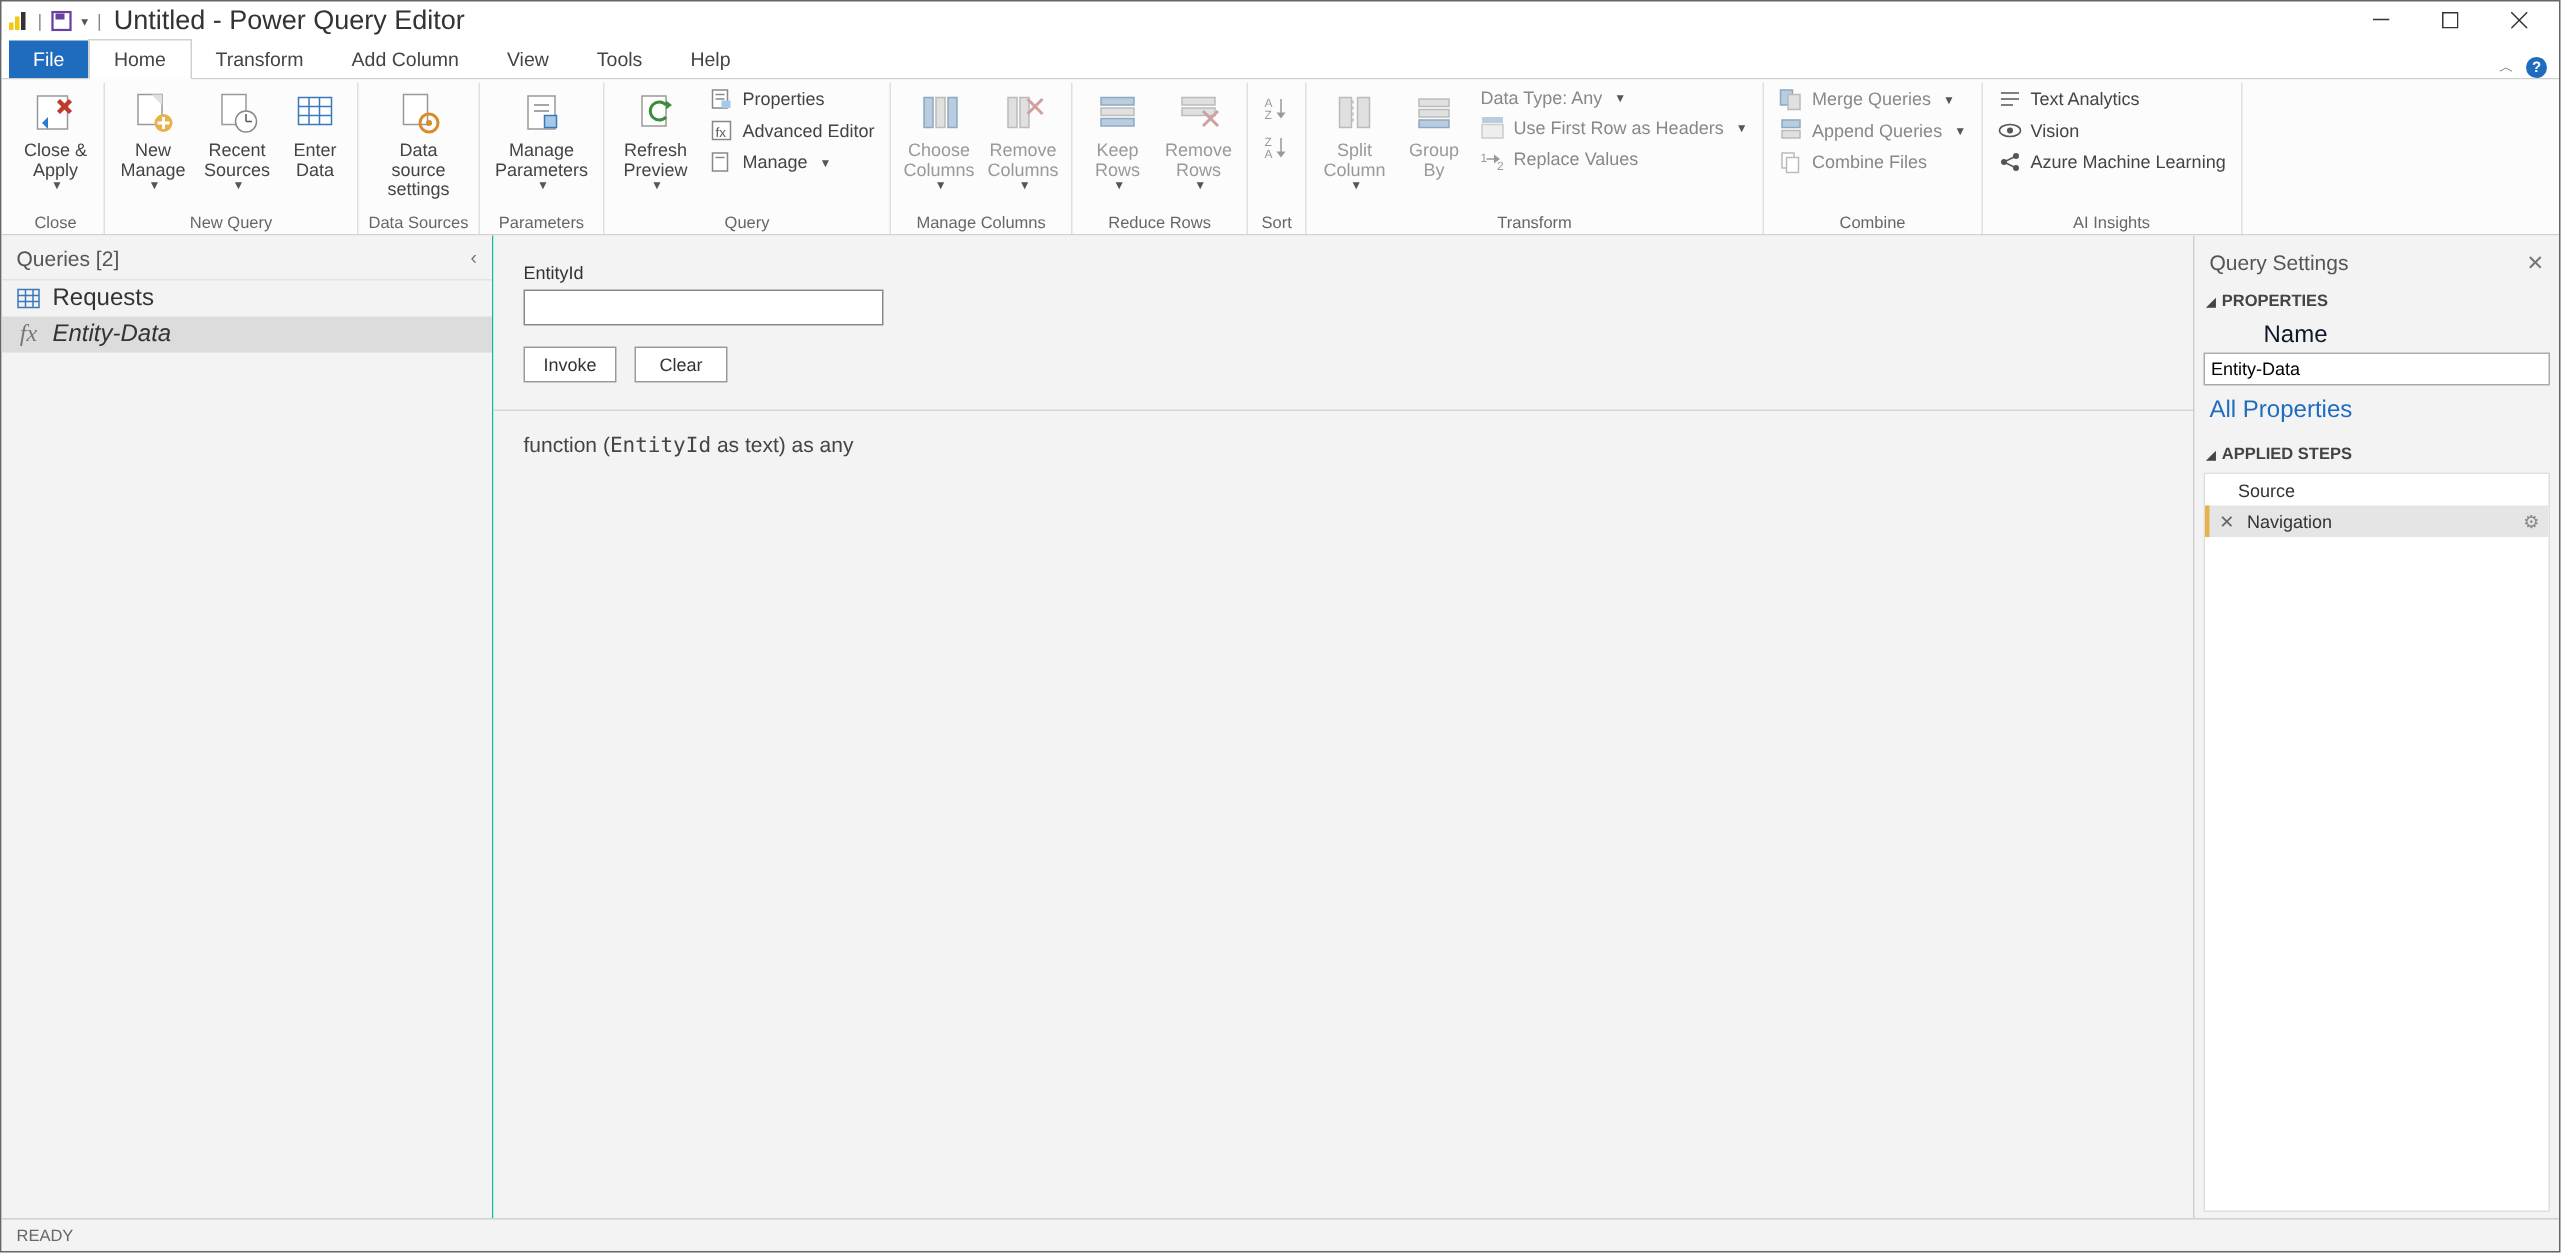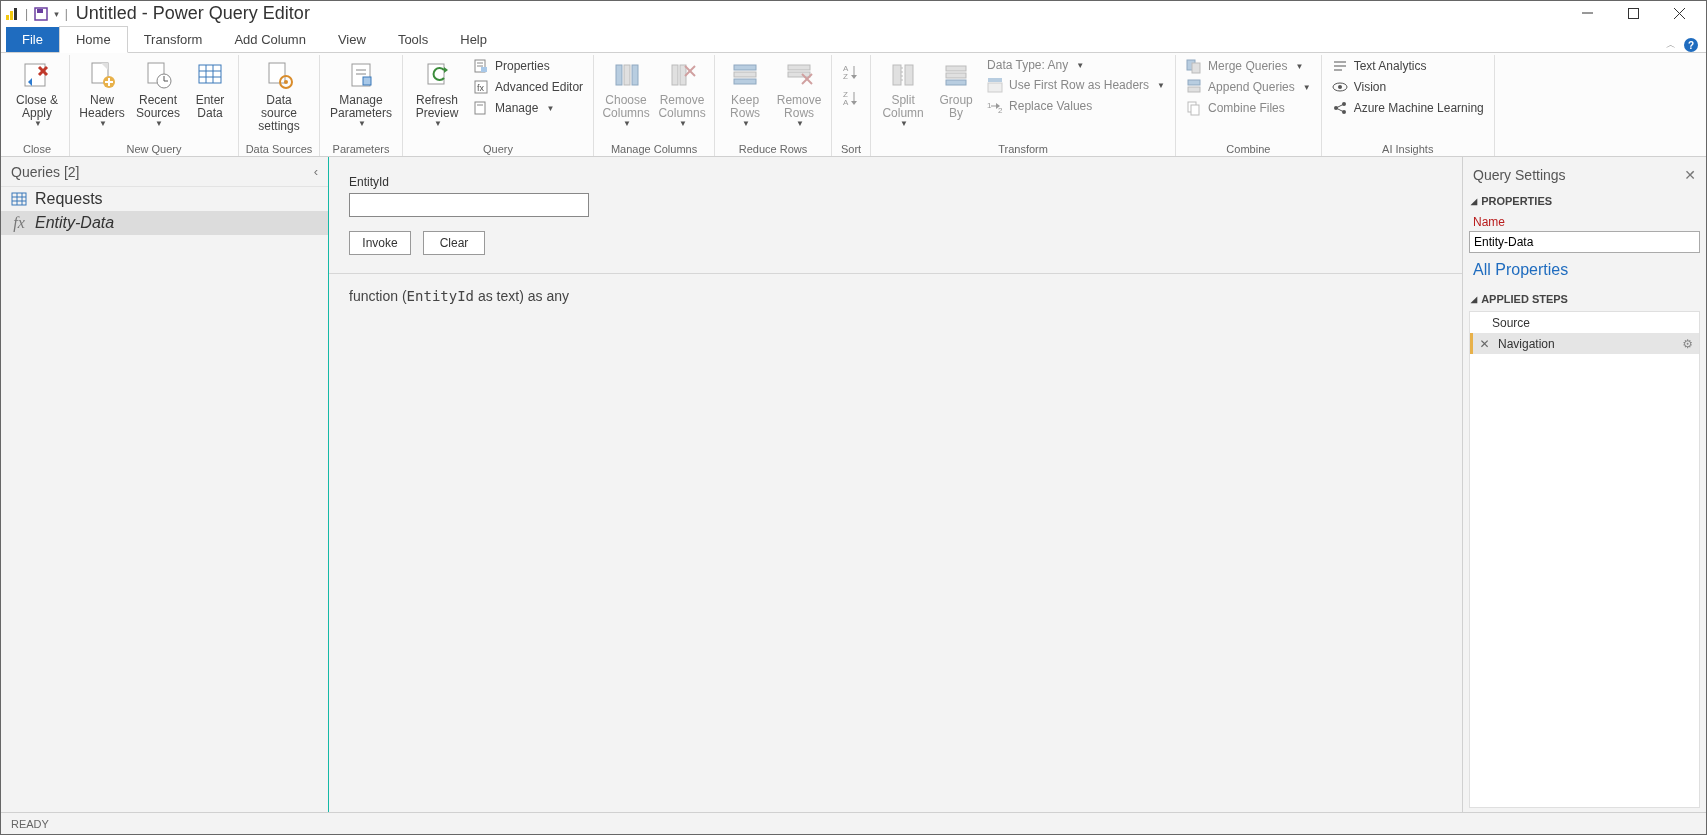--- a/index.html
+++ b/index.html
@@ -46,21 +46,21 @@
   .btnrow { display:flex; gap:12px; margin-top:14px;}
   .pbtn { min-width:62px; height:24px; border:1px solid #999; background:#fff; font-size:12px; color:#333;}
   .center-divider { border-top:1px solid #d6d6d6; margin:18px 0 14px -20px; width:calc(100% + 40px);}
   .funcsig { font-size:14px; color:#444;}
   .funcsig span.mono { font-family: Consolas, monospace; font-size:14px;}
   
   .settings-panel { width:244px; border-left:1px solid #d0d0d0; background:#f3f3f3; display:flex; flex-direction:column; padding:4px 6px;}
   .settings-header { display:flex; align-items:center; justify-content:space-between; height:28px; padding:0 4px; color:#555; font-size:14px;}
   .section-head { font-size:11px; font-weight:bold; color:#444; padding:6px 2px; display:flex; align-items:center; gap:4px;}
   .tri { font-size:8px;}
-  .field-lbl { font-size:12px; color:#b91c1c; padding:2px 4px;}
+  .field-lbl { font-size:16px; color:#0f172a; padding:2px 4px;margin-left:36px;}
   .name-input { width:100%; height:22px; border:1px solid #aaa; background:#fff; padding:0 4px; font-size:12px;}
   .link { color:#1f6cbf; font-size:16px; padding:8px 4px; display:block;}
   .steps { border:1px solid #dfdfdf; background:#fff; flex:1; display:flex; flex-direction:column;}
   .step { height:21px; display:flex; align-items:center; gap:6px; padding:0 6px 0 22px; font-size:12px; color:#333;}
   .step.selected { background:#e5e5e5; border-left:3px solid #e8b14a; padding-left:4px;}
   .step.selected .sicon { width:15px; text-align:center;}
   .step .gear { margin-left:auto; color:#888;}
   
   .statusbar { height:22px; border-top:1px solid #d0d0d0; background:#f3f3f3; display:flex; align-items:center; padding:0 10px; color:#666; font-size:11px;}
   svg { display:block; }
@@ -148,21 +148,21 @@
         <span class="ico">
             <svg width="30" height="30">
               <rect x="5" y="3" width="16" height="20" fill="#fff" stroke="#999"></rect>
               <polygon points="14,3 21,3 21,10" fill="#e0e0e0"></polygon>
               <circle cx="22" cy="22" r="6" fill="#e8b14a"></circle>
               <line x1="22" y1="18" x2="22" y2="26" stroke="#fff" stroke-width="2"></line>
               <line x1="18" y1="22" x2="26" y2="22" stroke="#fff" stroke-width="2"></line>
             </svg>
           </span>
         <span style="white-space:pre-line;">New
-Headers</span>
+Manage</span>
           <span class="dropcaret">▼</span>
       </div>
       <div class="bigbtn">
         <span class="ico">
             <svg width="30" height="30">
               <rect x="5" y="3" width="16" height="20" fill="#fff" stroke="#999"></rect>
               <circle cx="21" cy="21" r="7" fill="#fff" stroke="#888"></circle>
               <line x1="21" y1="21" x2="21" y2="16" stroke="#555"></line>
               <line x1="21" y1="21" x2="25" y2="21" stroke="#555"></line>
             </svg>

